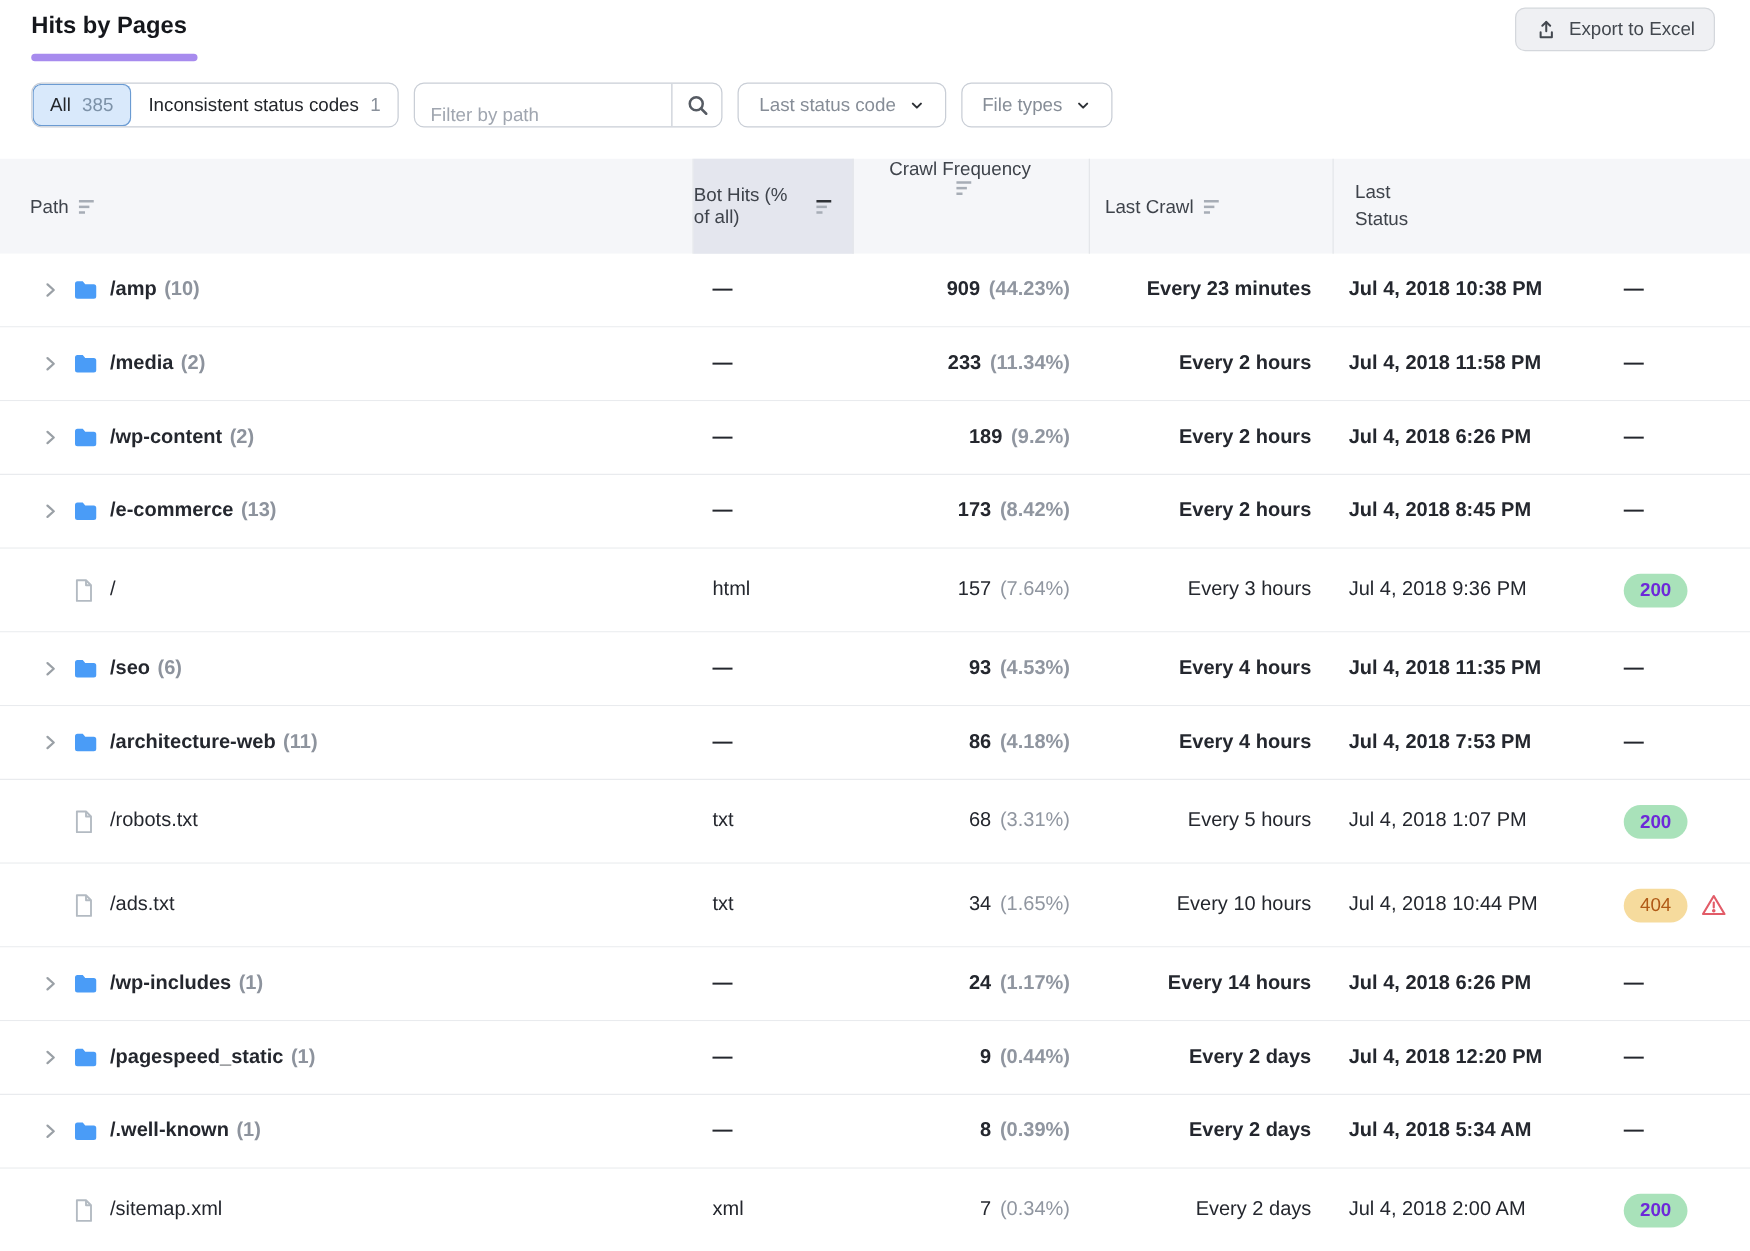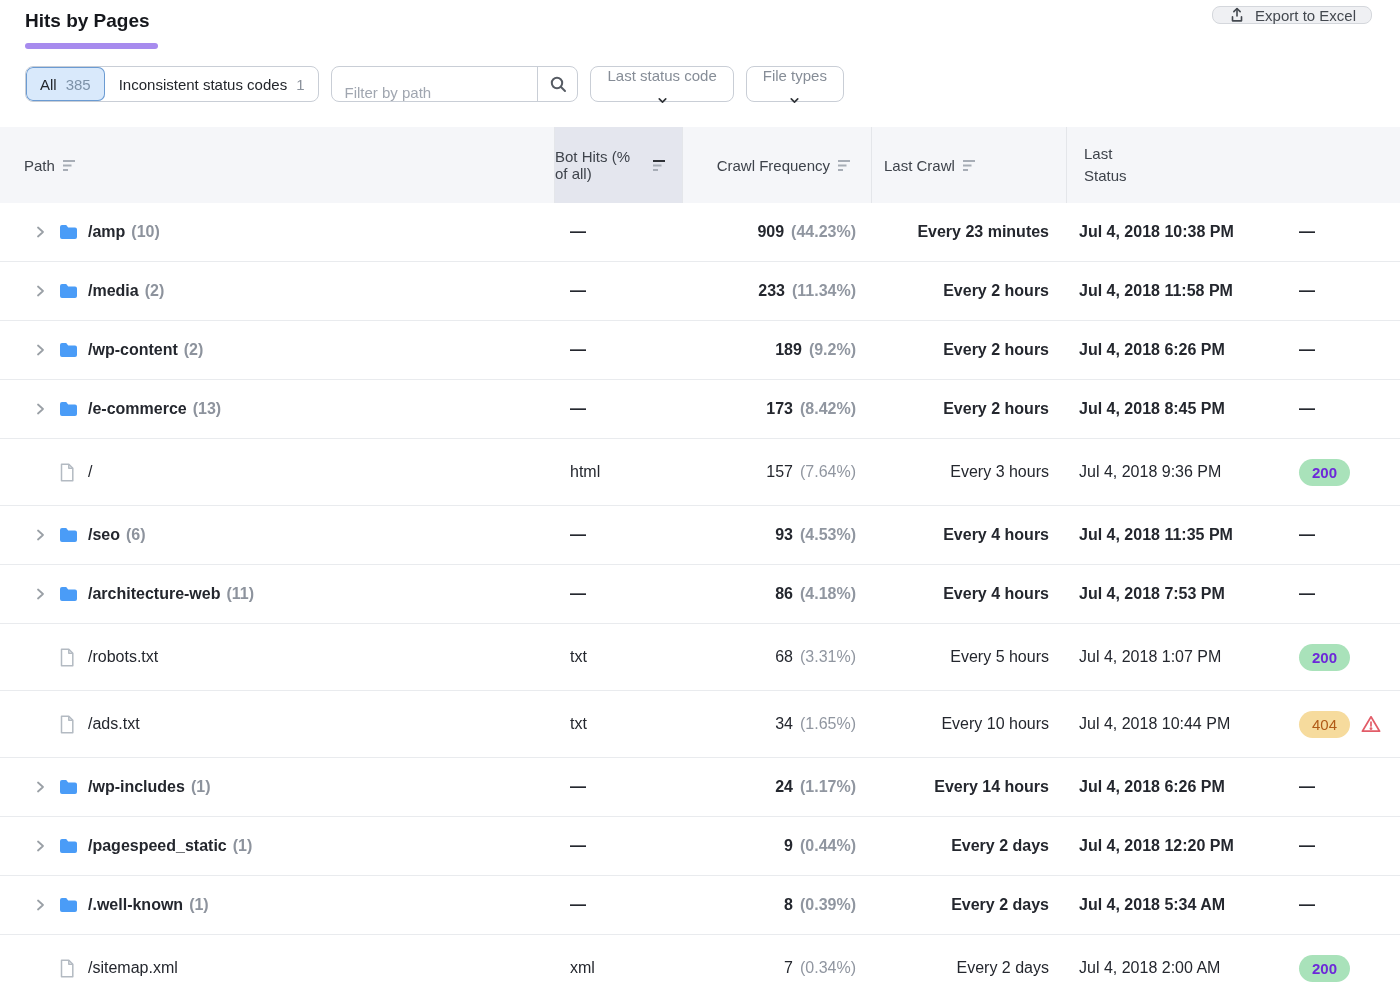--- a/index.html
+++ b/index.html
@@ -7,51 +7,51 @@
   .app {
     position:relative; width:1400px; height:1001px; overflow:hidden;
     background:#ffffff; font-family:"Liberation Sans", sans-serif; color:#24272e;
   }
 
   
   .page-title { position:absolute; left:25px; top:10px; font-size:19px; font-weight:800; color:#15171c; }
   .title-underline { position:absolute; left:25px; top:43px; width:133px; height:6px; border-radius:3px; background:#a78bee; }
 
   .export-btn {
-    position:absolute; top:6px; right:28px; height:18px;
+    position:absolute; top:6px; right:28px; height:35px;
     display:flex; align-items:center; gap:9px; padding:0 15px;
     background:#eff0f3; border:1px solid #d4d7dc; border-radius:8px;
     font-size:15px; color:#43484f; font-family:inherit; cursor:pointer;
   }
 
   .filters { position:absolute; left:25px; top:66px; display:flex; gap:12px; align-items:center; }
 
   .tabs { display:flex; border:1px solid #c9ced6; border-radius:8px; background:#fff; height:36px; overflow:hidden; }
   .tab { display:flex; align-items:center; gap:9px; padding:0 14px; font-size:15px; color:#23262b; cursor:pointer; white-space:nowrap; }
   .tab .count { color:#8a919b; }
   .tab.active { background:#d9e9fb; box-shadow:inset 0 0 0 1px #6b9bd2; border-radius:7px; }
   .tab.active .count { color:#7d92a8; }
 
   .search { display:flex; align-items:flex-end; height:36px; width:247px; border:1px solid #c9ced6; border-radius:8px; background:#fff; overflow:hidden; }
   .search input { border:none; outline:none; flex:1; min-width:0; padding:0 12px; font-size:15px; color:#333; font-family:inherit; background:transparent; }
   .search input::placeholder { color:#a0a6b0; }
   .search-btn { width:40px; align-self:stretch; border:none; border-left:1px solid #c9ced6; background:transparent; display:flex; align-items:center; justify-content:center; cursor:pointer; }
 
-  .dd { display:flex; align-items:center; gap:10px; padding:0 16px; height:36px; border:1px solid #c9ced6; border-radius:8px; background:#fff; font-size:15px; color:#868d97; font-family:inherit; cursor:pointer; white-space:nowrap;flex-direction:column; }
+  .dd { display:flex; align-items:center; gap:10px; padding:0 16px; height:36px; border:1px solid #c9ced6; border-radius:8px; background:#fff; font-size:15px; color:#868d97; font-family:inherit; cursor:pointer; white-space:nowrap; }
 
   
   .table { position:absolute; top:127px; left:0; width:1400px; }
   .thead, .row { display:grid; grid-template-columns:555px 128px 189px 195px 215px 118px; }
   .thead { height:76px; background:#f5f6f9; }
   .th { display:flex; align-items:center; font-size:15px; color:#3e434b; }
   .th:not(:last-child) { border-right:1px solid #e4e6ea; }
   .th-path { padding-left:24px; }
   .th-type { padding-left:15px; }
   .th-hits { justify-content:flex-start; padding-right:14px; background:#e4e6ee; }
-  .th-freq { justify-content:flex-end; padding-right:18px; }
+  .th-freq { justify-content:flex-start; padding-right:18px;flex-direction:column; }
   .th-crawl { padding-left:12px; }
   .th-status { padding-left:17px; }
   .th-status .th-label { max-width:60px; line-height:1.5; }
   .sort-icon { margin-left:8px; flex:0 0 auto; display:inline-flex; }
 
   .tbody .row { align-items:center; height:59px; border-bottom:1px solid #e9ebee; background:#fff; }
   .tbody .row.tall { height:67px; }
   .folder-row { font-weight:700; }
   .cell { font-size:16px; color:#24272e; }
   .c-path { display:flex; align-items:center; padding-left:32px; }

